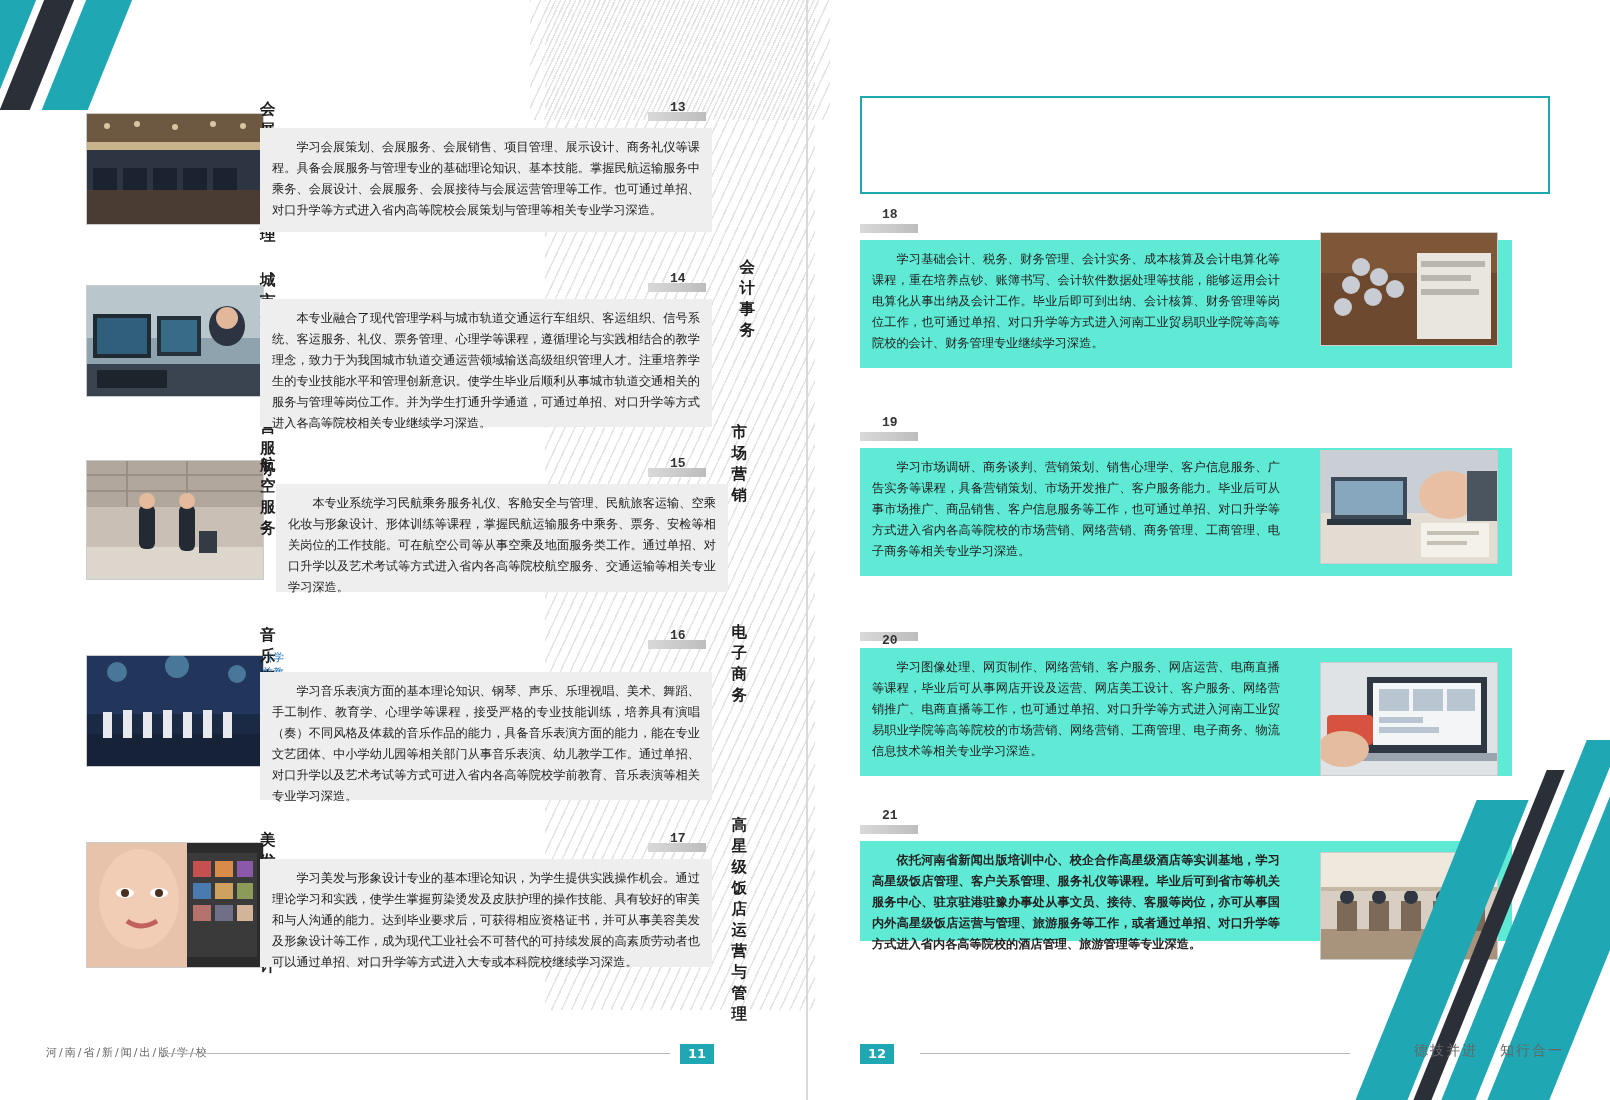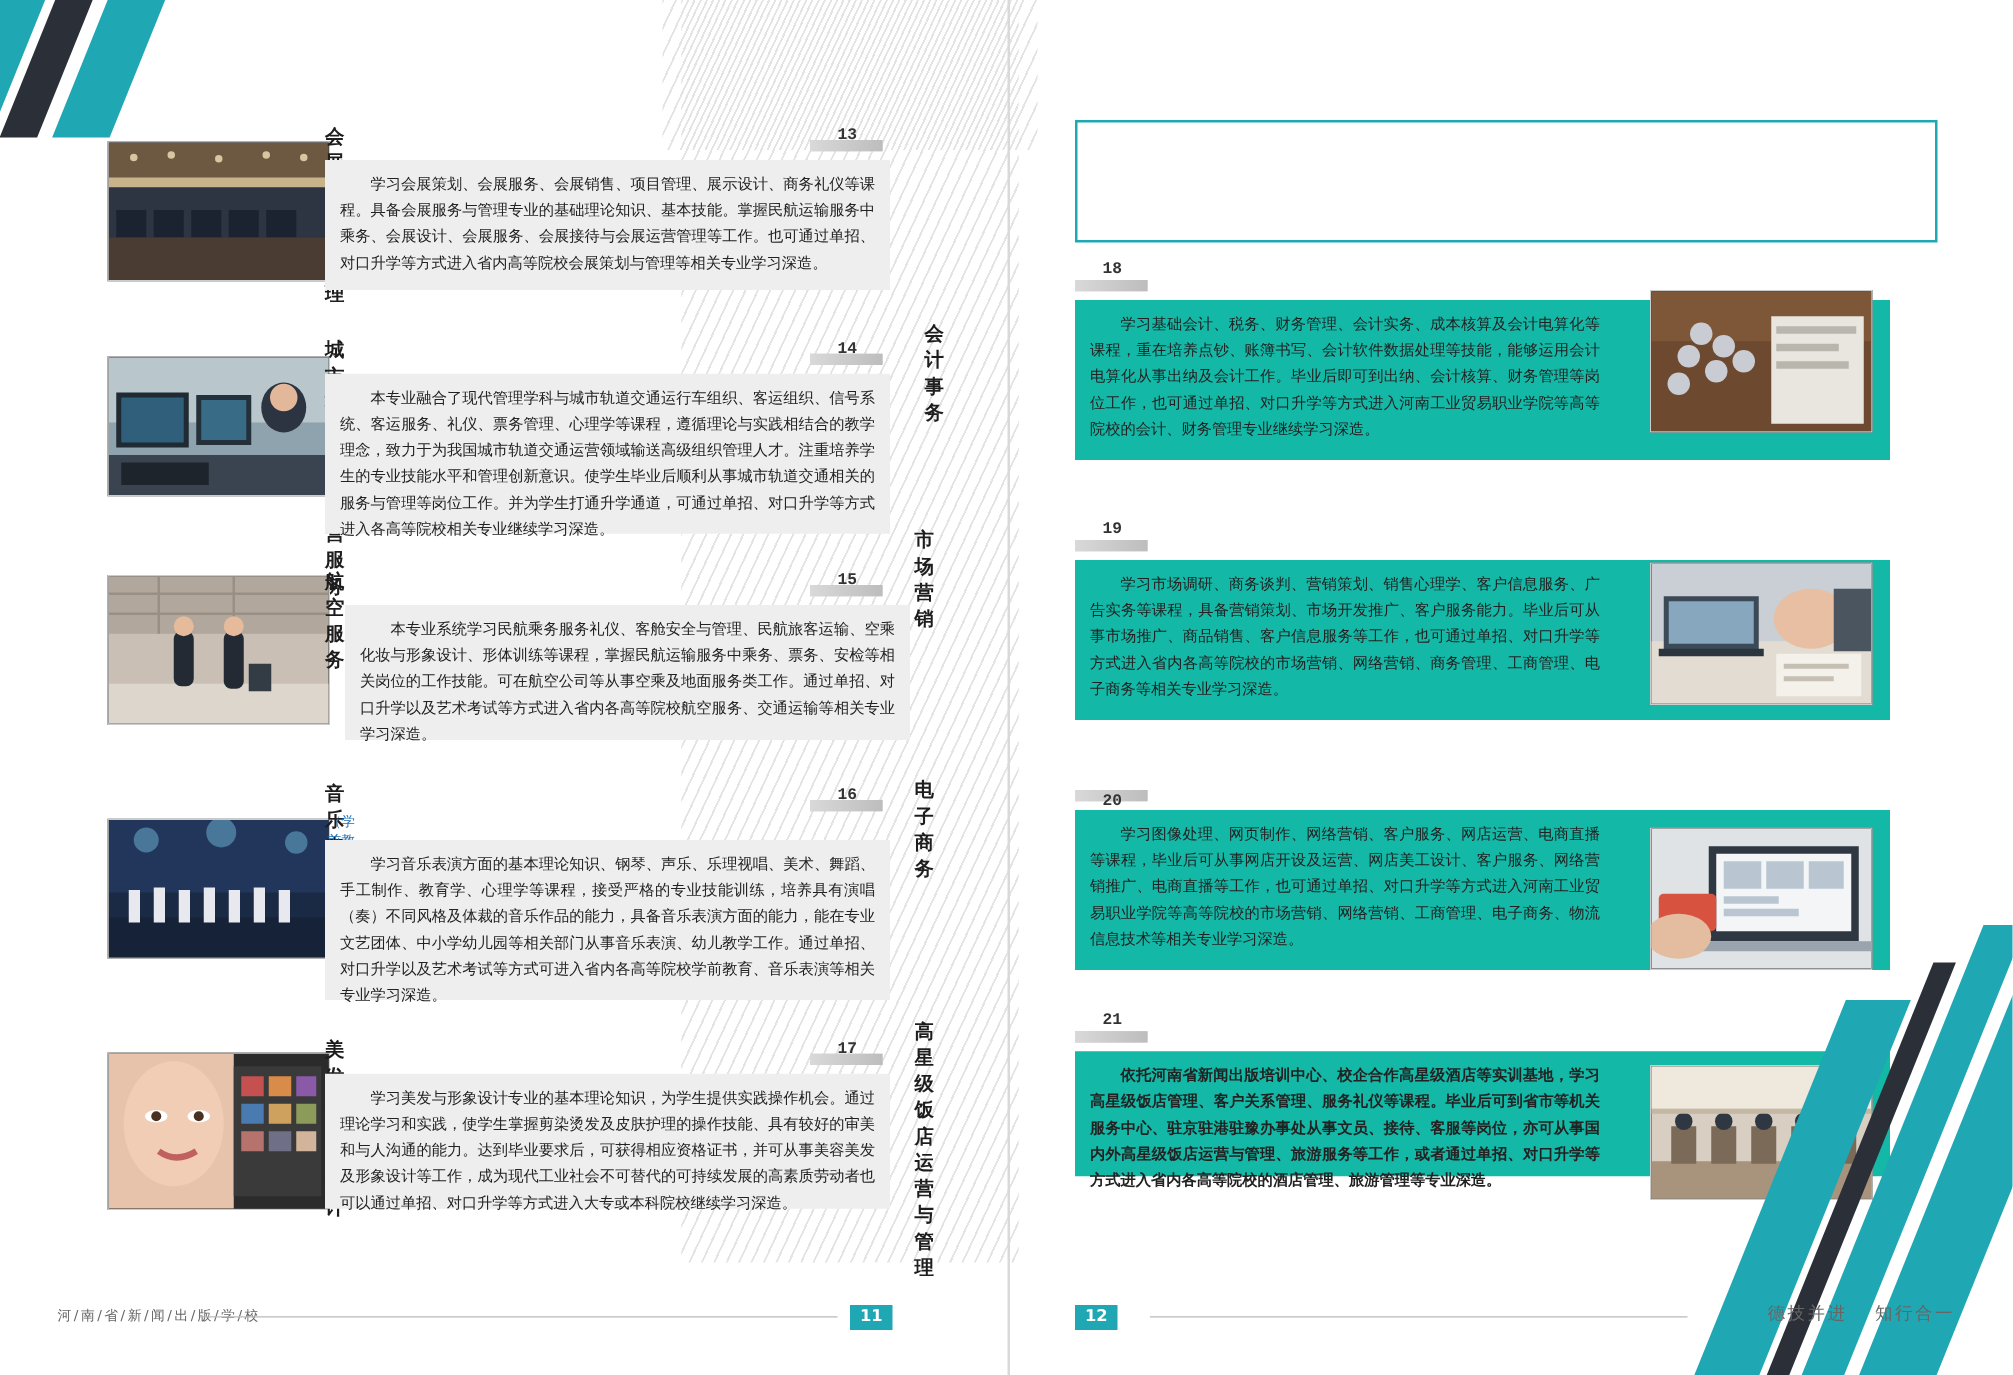--- a/index.html
+++ b/index.html
@@ -55,21 +55,21 @@
     text-align:center;line-height:20px;width:34px;height:20px;}
 
   
   .right{position:absolute;left:808px;top:0;width:802px;height:1100px;}
   .deptbar{position:absolute;left:52px;top:120px;width:690px;height:52px;background:#1fa7b3;}
   .deptbar span{position:absolute;left:28px;top:13px;color:#fff;font-size:23px;font-weight:bold;letter-spacing:3px;}
   .deptframe{position:absolute;left:52px;top:96px;width:690px;height:98px;border:2px solid #1fa7b3;box-sizing:border-box;}
 
   .rtitle{position:absolute;font-weight:bold;font-size:15.5px;color:#1d1d1d;letter-spacing:1px;}
   .rbody{
-    position:absolute;background:#14b8a6;color:#222;
+    position:absolute;background:#5eead4;color:#222;
     font-size:12.2px;line-height:21px;text-align:justify;
     padding:9px 12px;box-sizing:border-box;
   }
   .rbody p{margin:0;text-indent:2em;}
 
   
   .dstripe{position:absolute;background:#1fa7b3;transform:skewX(-22deg);}
   .d1{right:-10px;bottom:-40px;width:62px;height:430px;}
   .d2{right:70px;bottom:-40px;width:34px;height:400px;}
   .d3{right:120px;bottom:-40px;width:18px;height:370px;background:#2a2f38;}

